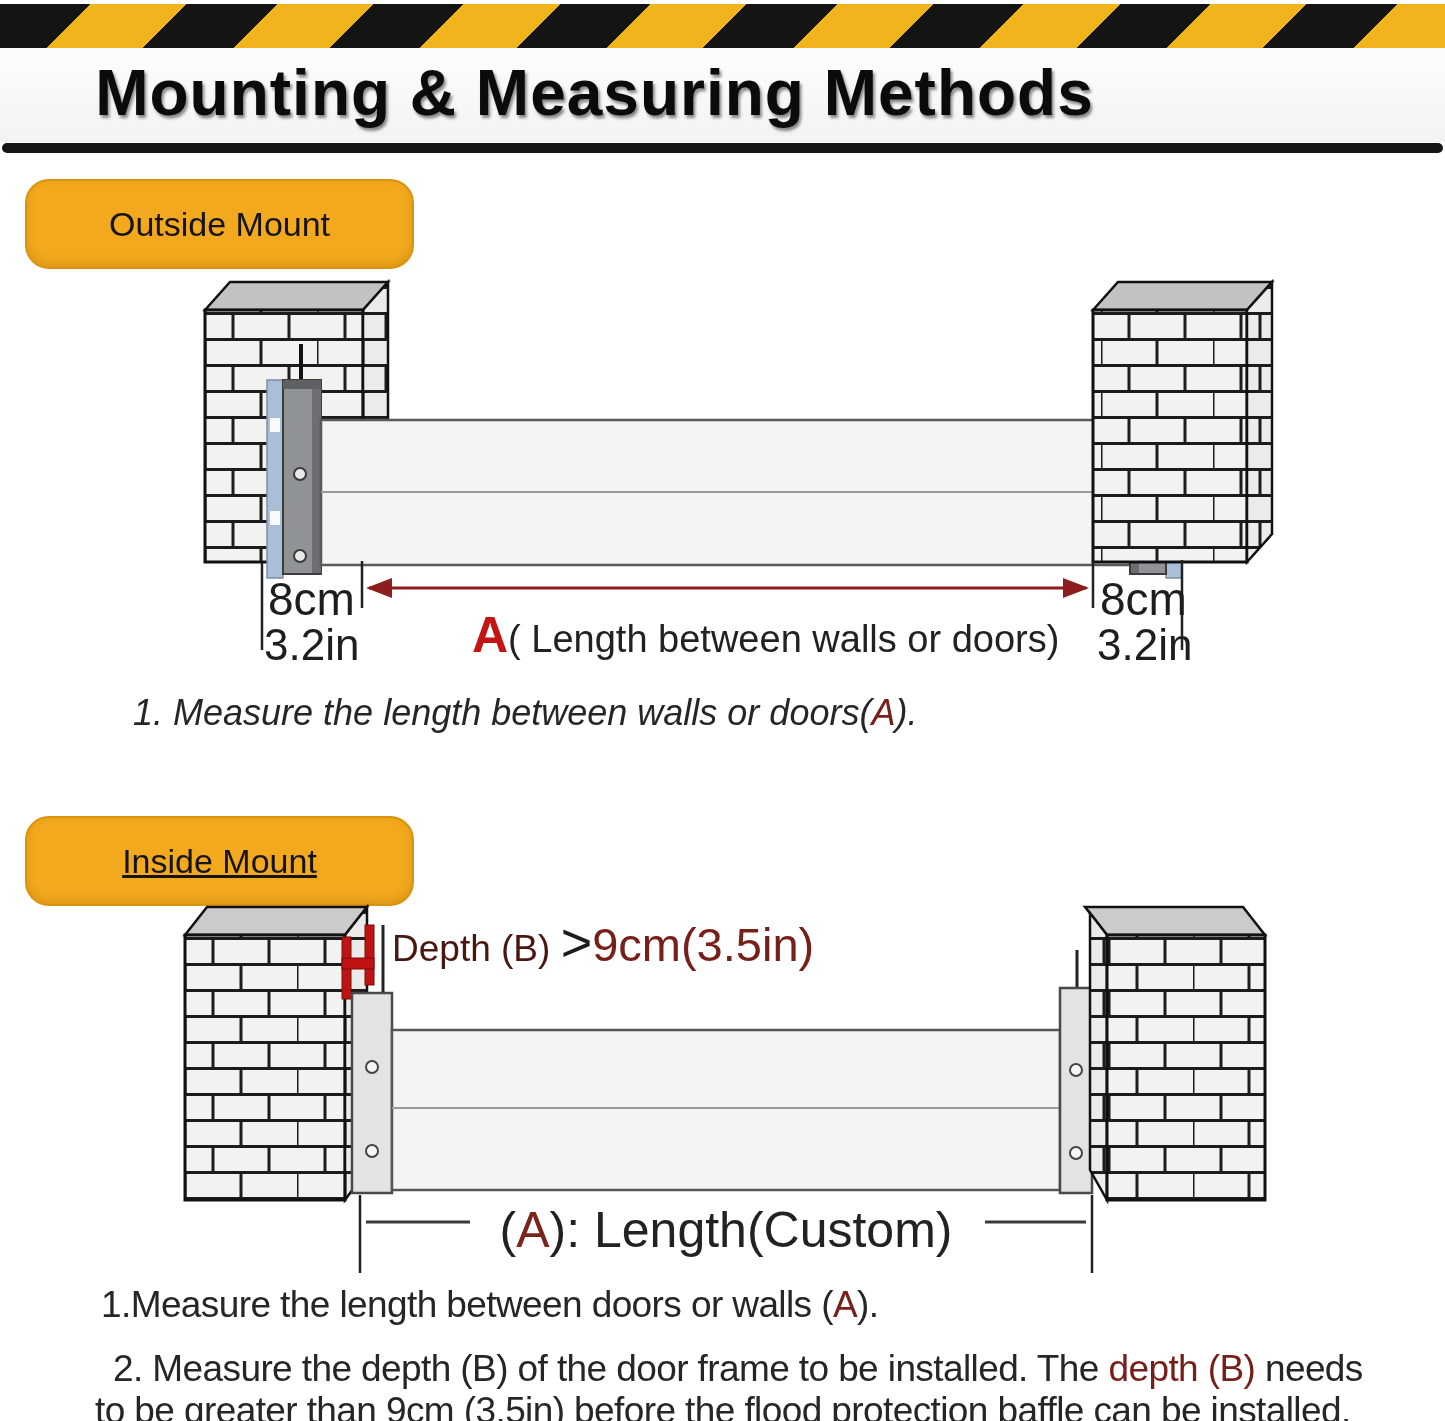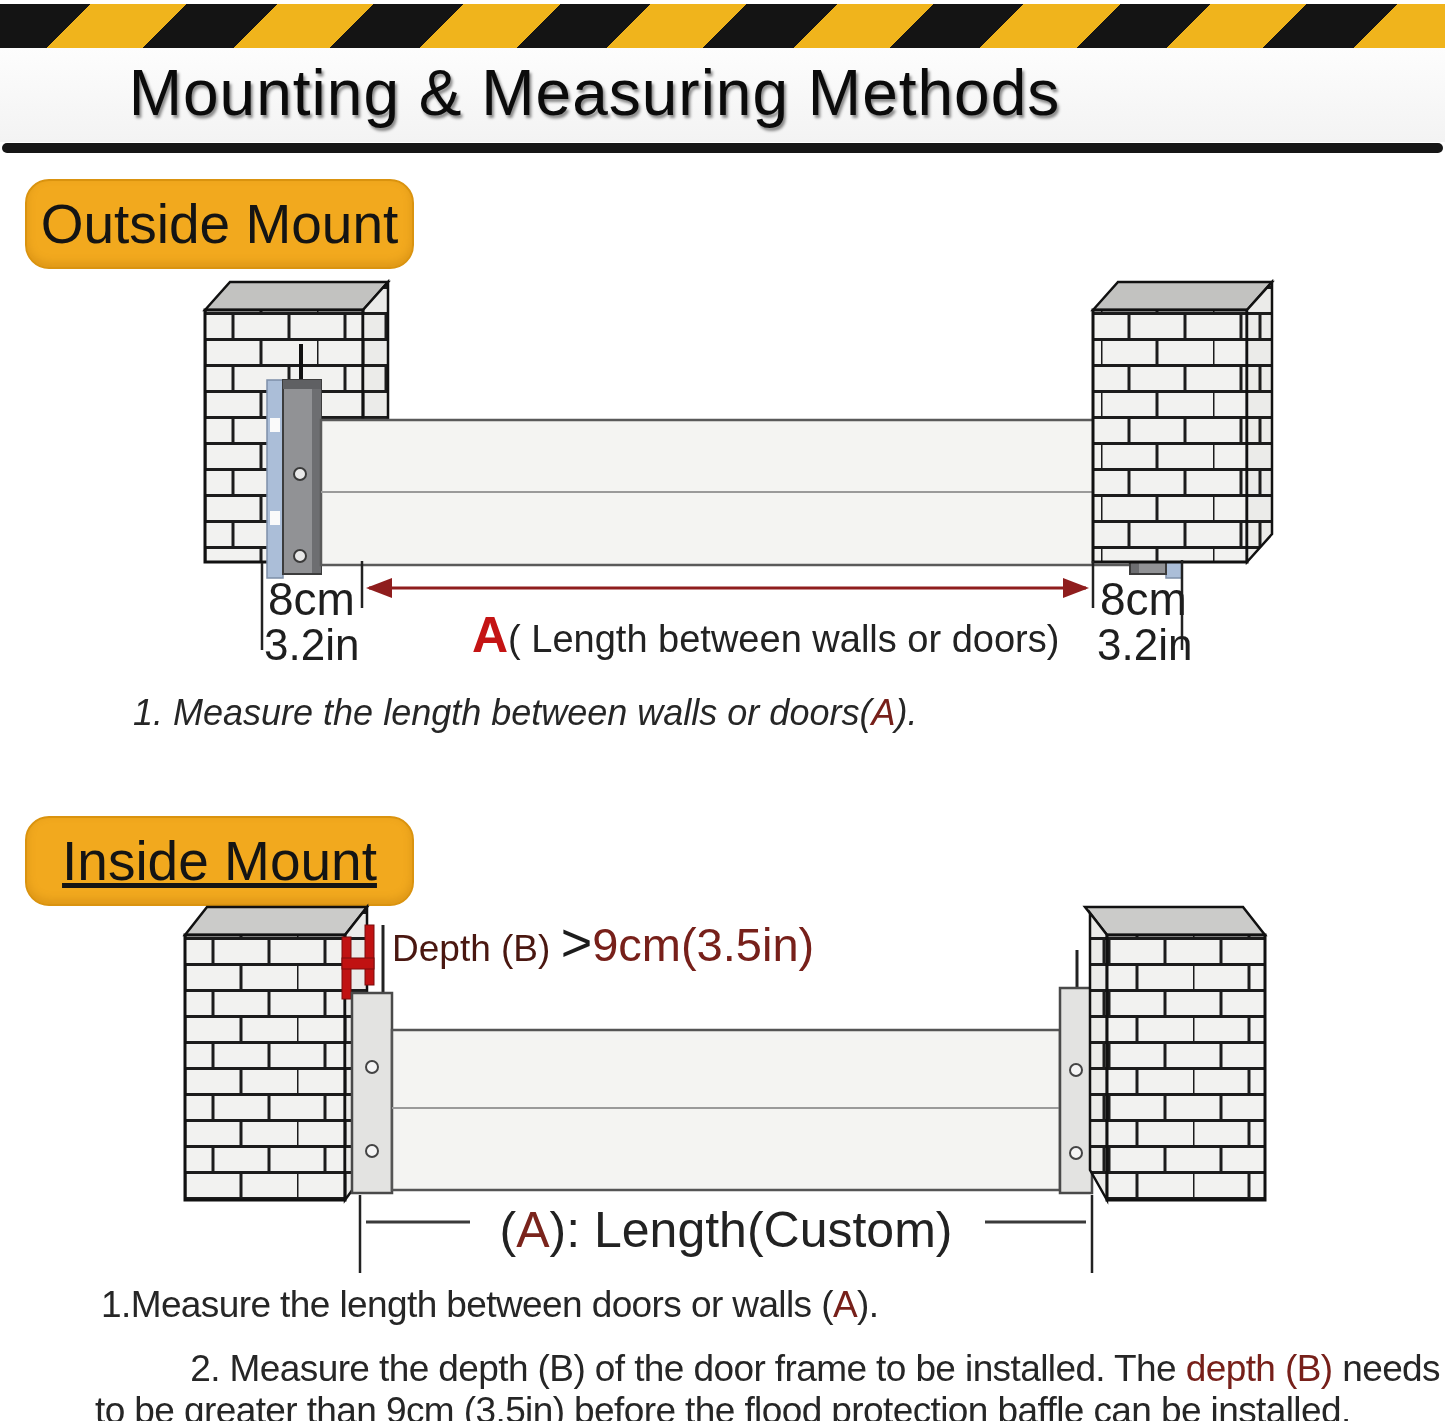--- a/index.html
+++ b/index.html
@@ -5,46 +5,46 @@
   html,body{margin:0;padding:0;background:#ffffff;}
   .page{position:relative;width:1445px;height:1421px;background:#ffffff;
         font-family:"Liberation Sans",sans-serif;overflow:hidden;}
 
   
   .hazard-stripe{position:absolute;top:4px;left:0;width:1445px;height:44px;
         background:repeating-linear-gradient(135deg,#141414 0 64px,#F0B41C 64px 132px);}
   .title-band{position:absolute;top:48px;left:0;width:1445px;height:94px;
         background:linear-gradient(180deg,#fdfdfd,#f3f3f3);}
   .page-title{position:absolute;top:56px;left:0;width:1189px;text-align:center;
-        font-size:64px;font-weight:normal;color:#0b0b0b;letter-spacing:1px;
+        font-size:64px;font-weight:bold;color:#0b0b0b;letter-spacing:1px;
         text-shadow:2px 3px 3px rgba(0,0,0,0.45);}
   .title-underline{position:absolute;top:143px;left:2px;width:1441px;height:10px;
         background:#161616;border-radius:6px;}
 
   
   .badge{position:absolute;left:25px;width:385px;height:86px;background:#F2A91E;
         border:2px solid #DA930F;border-radius:24px;display:flex;align-items:center;
-        justify-content:center;font-size:55px;color:#141414;
+        justify-content:center;font-size:34px;color:#141414;
         box-shadow:inset 0 -4px 8px rgba(160,95,0,0.25);}
   .badge-outside{top:179px;}
   .badge-inside{top:816px;text-decoration:underline;}
 
   
   .diagram{position:absolute;left:0;width:1445px;display:block;}
   .diagram-outside{top:268px;height:412px;}
   .diagram-inside{top:895px;height:390px;}
   svg{font-family:"Liberation Sans",sans-serif;}
 
   
   .steps{position:absolute;color:#262626;}
   .steps-outside{top:692px;left:133px;font-size:36px;font-style:italic;}
   .steps-outside .step{margin-bottom:18px;white-space:nowrap;}
   .steps-inside{top:1284px;left:95px;width:1345px;font-size:37px;letter-spacing:-0.6px;}
   .step-b1{margin-bottom:22px;padding-left:6px;white-space:nowrap;}
-  .step-b2a{padding-left:18px;line-height:42px;white-space:nowrap;text-align:right;}
+  .step-b2a{padding-left:18px;line-height:42px;white-space:nowrap;}
   .step-b2b{padding-left:0;line-height:42px;white-space:nowrap;}
   .maroon{color:#77201A;}
 </style>
 </head>
 <body>
 
 <div class="page">
 
   <div class="hazard-stripe"></div>
   <div class="title-band"></div>

